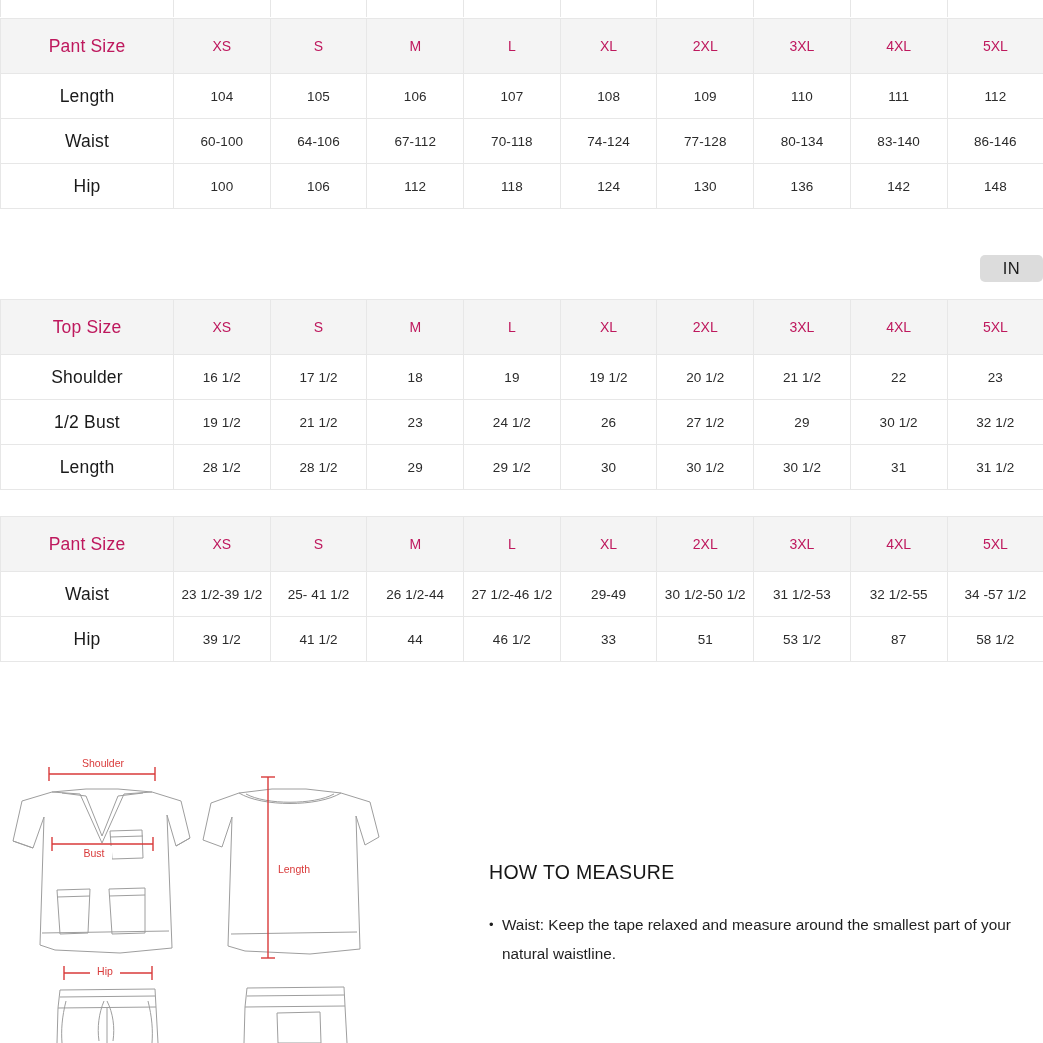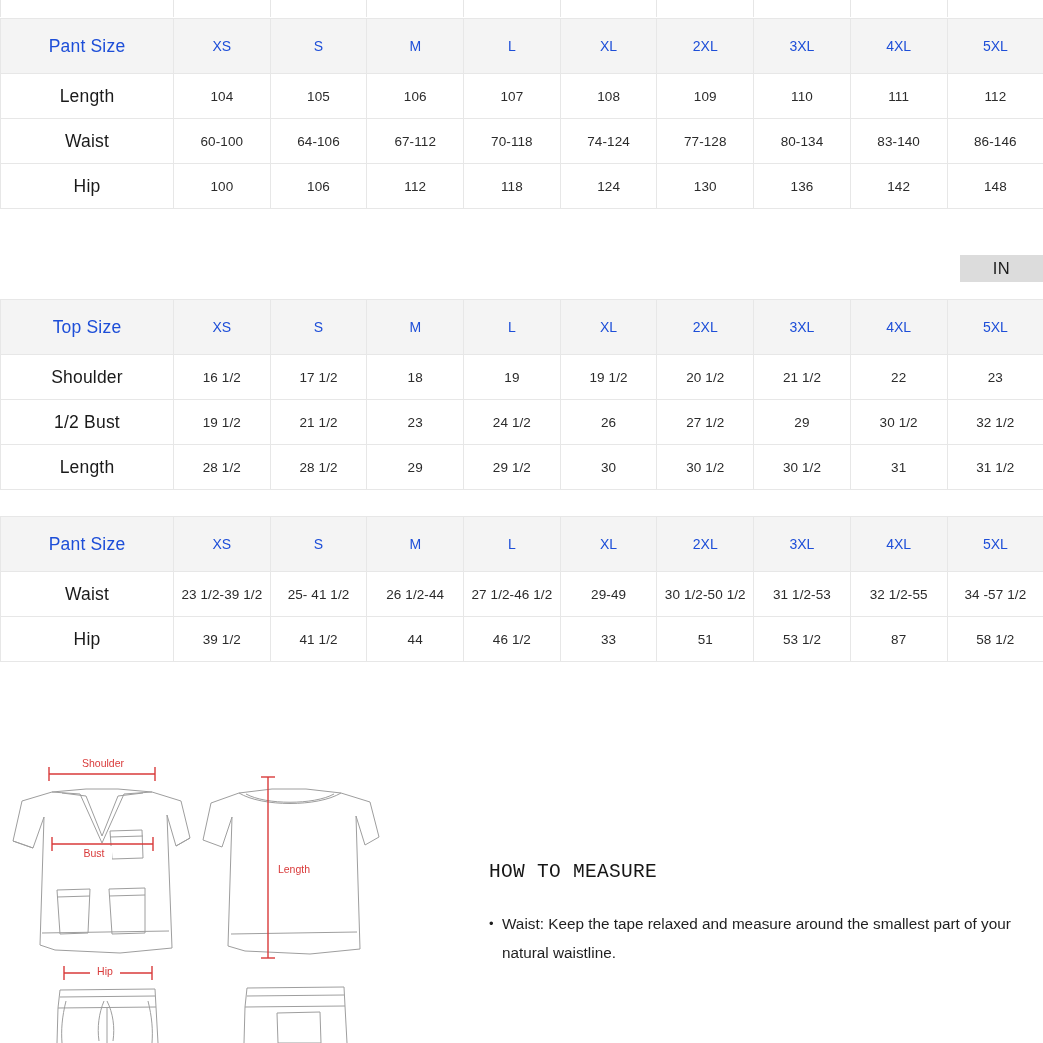--- a/index.html
+++ b/index.html
@@ -48,21 +48,21 @@
     border: 1px solid #e7e7e7;
     text-align: center;
     vertical-align: middle;
     padding: 0 2px;
     box-sizing: border-box;
   }
   .size-table thead th {
     background: #f4f4f4;
     height: 55px;
     font-weight: 400;
-    color: #1d4ed8;
+    color: #be185d;
     margin-left: 35px;
   }
   .size-table thead th.rowhead,
   .size-table tbody th.rowhead {
     font-size: 17.5px;
     letter-spacing: .2px;
   }
   .size-table thead th.sizecol {
     font-size: 14px;
   }
@@ -89,24 +89,24 @@
   .unit-row {
     position: absolute;
     top: 255px; left: 0;
     width: 1043px;
     height: 28px;
   }
   .unit-badge {
     position: absolute;
     right: 0;
     top: 0;
-    width: 83px;
+    width: 63px;
     height: 27px;
     background: #dcdcdc;
-    border-radius: 0;
+    border-radius: 5px;
     display: flex;
     align-items: center;
     justify-content: center;
     font-size: 16.5px;
     color: #1c1c1c;
     letter-spacing: .5px;
     cursor: pointer;
   }
 
   
@@ -128,21 +128,20 @@
     left: 489px;
     top: 116px;
     width: 545px;
   }
   .howto h2 {
     margin: 0 0 26px 0;
     font-size: 19.5px;
     font-weight: 400;
     letter-spacing: .3px;
     color: #161616;
-    font-family: Liberation Mono, monospace;
   }
   .howto ul {
     margin: 0;
     padding: 0;
     list-style: none;
   }
   .howto li {
     position: relative;
     padding-left: 13px;
     font-size: 15.3px;

